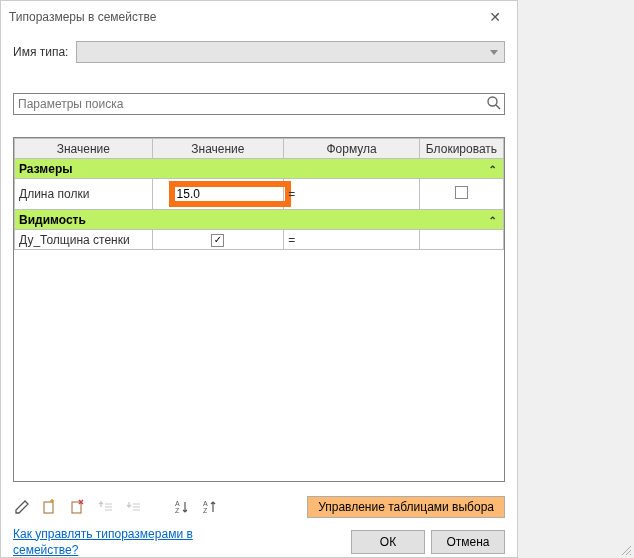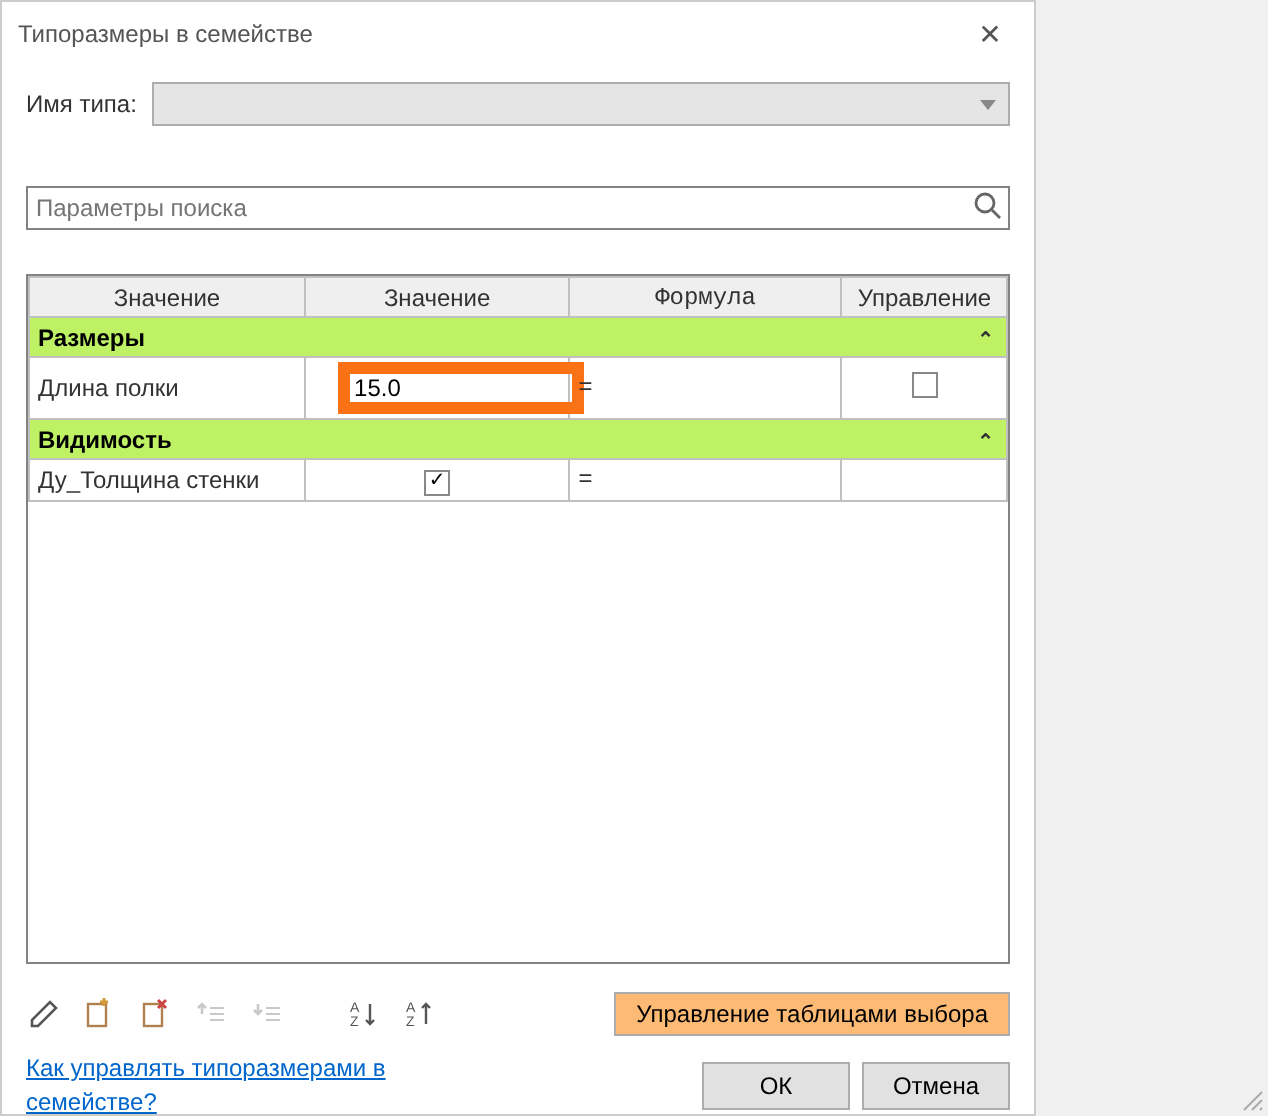--- a/index.html
+++ b/index.html
@@ -98,21 +98,21 @@
   font-weight: normal;
   height: 20px;
 }
 .grid th {
   background: #efefef;
   text-align: center;
   font-size: 12px;
 }
 .grid th:first-child, .grid td:first-child { width: 168px; }
 .grid th:nth-child(2), .grid td:nth-child(2) { width: 168px; }
-.grid th:nth-child(3), .grid td:nth-child(3) { width: 176px; font-family: Liberation Mono, monospace; }
+.grid th:nth-child(3), .grid td:nth-child(3) { width: 176px; }
 .grid th:nth-child(4), .grid td:nth-child(4) { width: 86px; }
 .group-row td {
   background: #bef264;
   font-weight: bold;
   color: #000;
   position: relative;
 }
 .chevron {
   position: absolute;
   right: 6px;
@@ -224,21 +224,21 @@
       </span>
     </div>
 
     <div class="table-wrap">
       <table class="grid">
         <thead>
           <tr>
             <th>Значение</th>
             <th>Значение</th>
             <th>Формула</th>
-            <th>Управление</th>
+            <th>Блокировать</th>
           </tr>
         </thead>
         <tbody>
           <tr class="group-row">
             <td colspan="4"><span>Размеры</span><span class="chevron">⌃</span></td>
           </tr>
           <tr>
             <td>Длина полки</td>
             <td><input class="value-input active" value="15.0" style=""></td>
             <td>=</td>

